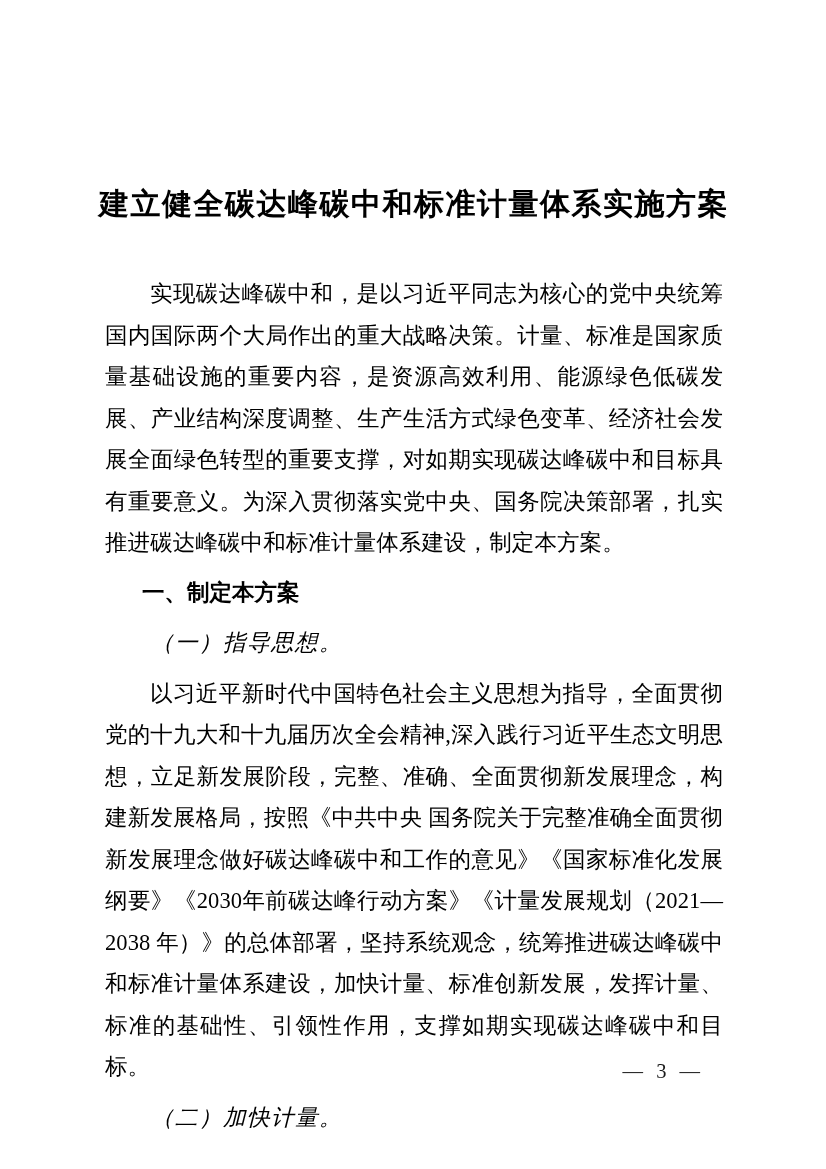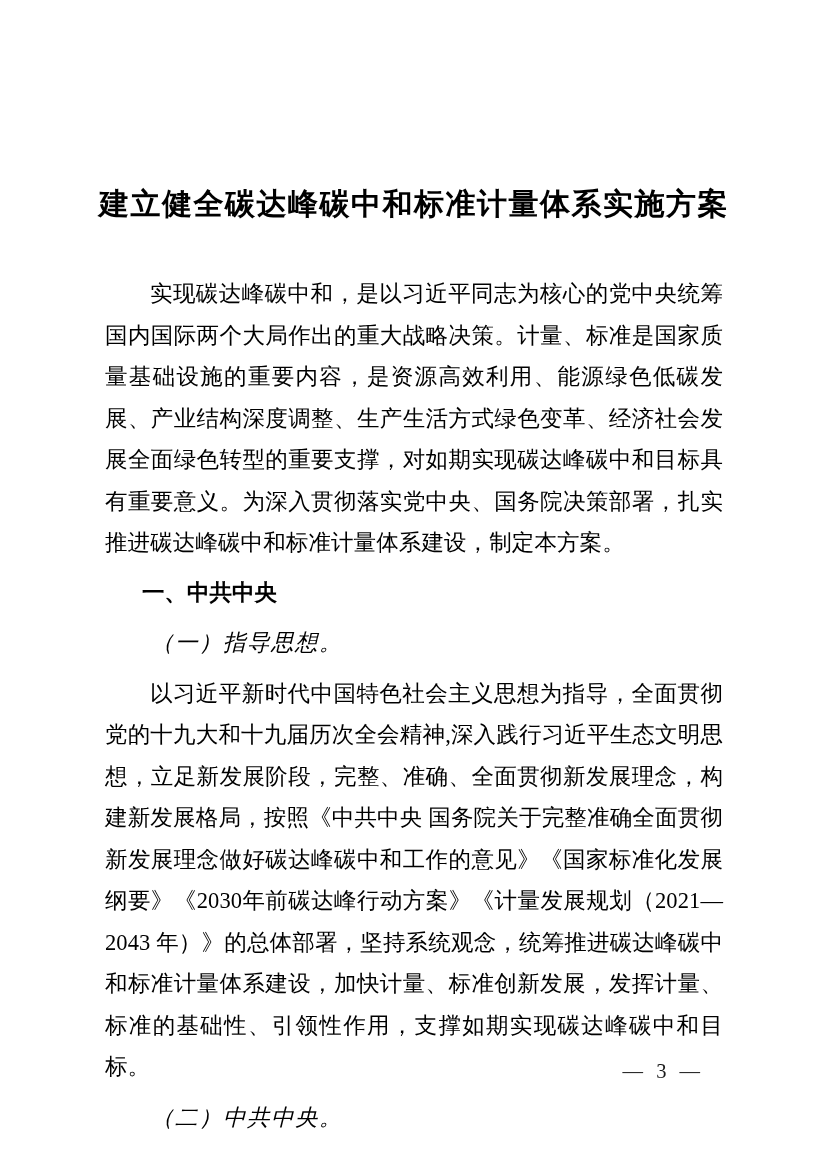--- a/index.html
+++ b/index.html
@@ -70,23 +70,23 @@
 </style>
 </head>
 <body>
 
 <div class="page">
   <div class="content">
     <h1 class="doc-title">建立健全碳达峰碳中和标准计量体系实施方案</h1>
 
     <p class="body-para">实现碳达峰碳中和，是以习近平同志为核心的党中央统筹国内国际两个大局作出的重大战略决策。计量、标准是国家质量基础设施的重要内容，是资源高效利用、能源绿色低碳发展、产业结构深度调整、生产生活方式绿色变革、经济社会发展全面绿色转型的重要支撑，对如期实现碳达峰碳中和目标具有重要意义。为深入贯彻落实党中央、国务院决策部署，扎实推进碳达峰碳中和标准计量体系建设，制定本方案。</p>
 
-    <h2 class="section-heading">一、中共中央</h2>
+    <h2 class="section-heading">一、制定本方案</h2>
 
     <h3 class="sub-heading">（一）指导思想。</h3>
 
-    <p class="body-para">以习近平新时代中国特色社会主义思想为指导，全面贯彻党的十九大和十九届历次全会精神,深入践行习近平生态文明思想，立足新发展阶段，完整、准确、全面贯彻新发展理念，构建新发展格局，按照《中共中央 国务院关于完整准确全面贯彻新发展理念做好碳达峰碳中和工作的意见》《国家标准化发展纲要》《2030年前碳达峰行动方案》《计量发展规划（2021—2043 年）》的总体部署，坚持系统观念，统筹推进碳达峰碳中和标准计量体系建设，加快计量、标准创新发展，发挥计量、标准的基础性、引领性作用，支撑如期实现碳达峰碳中和目标。</p>
+    <p class="body-para">以习近平新时代中国特色社会主义思想为指导，全面贯彻党的十九大和十九届历次全会精神,深入践行习近平生态文明思想，立足新发展阶段，完整、准确、全面贯彻新发展理念，构建新发展格局，按照《中共中央 国务院关于完整准确全面贯彻新发展理念做好碳达峰碳中和工作的意见》《国家标准化发展纲要》《2030年前碳达峰行动方案》《计量发展规划（2021—2038 年）》的总体部署，坚持系统观念，统筹推进碳达峰碳中和标准计量体系建设，加快计量、标准创新发展，发挥计量、标准的基础性、引领性作用，支撑如期实现碳达峰碳中和目标。</p>
 
-    <h3 class="sub-heading">（二）中共中央。</h3>
+    <h3 class="sub-heading">（二）加快计量。</h3>
   </div>
 
   <div class="page-number">— 3 —</div>
 </div>
 
 </body></html>

